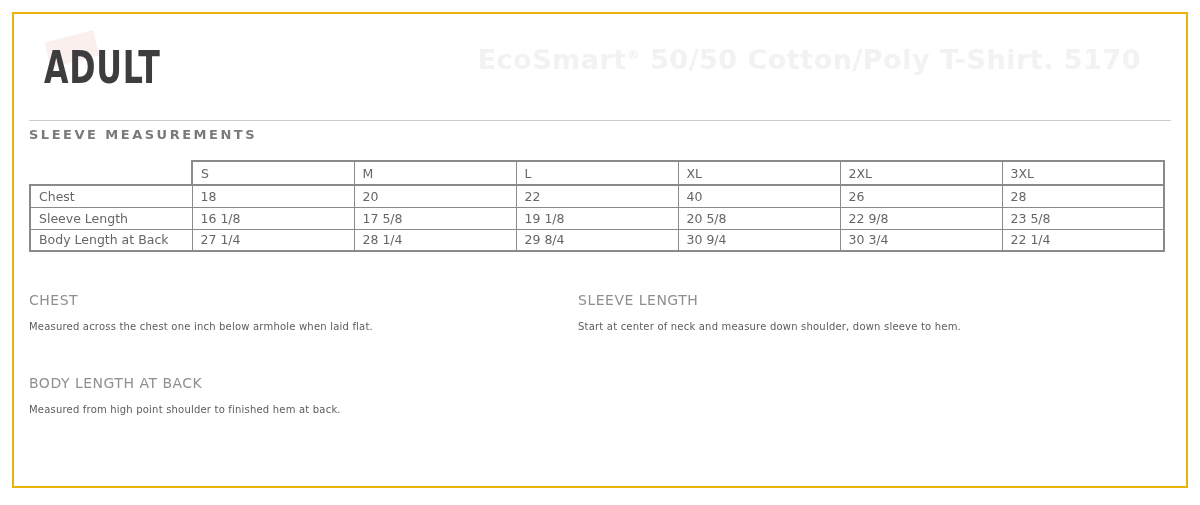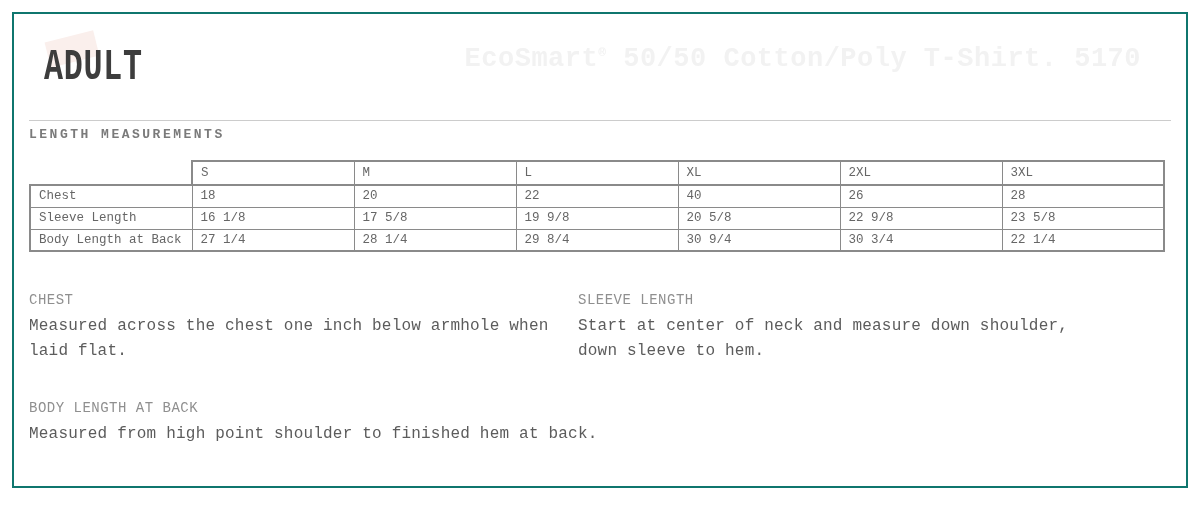--- a/index.html
+++ b/index.html
@@ -6,23 +6,22 @@
   html, body {
     width: 1200px; height: 505px;
     background: #ffffff;
     font-family: "DejaVu Sans", "Liberation Sans", sans-serif;
     overflow: hidden;
   }
   .frame {
     position: absolute;
     left: 12px; top: 12px;
     width: 1176px; height: 476px;
-    border: 2px solid #0f766e;
+    border: 2px solid #eab308;
     background: #ffffff;
-    font-family: Liberation Mono, monospace;
   }
   .content { padding: 0 15px; position: relative; }
 
   
   .masthead { position: relative; height: 106px; }
   .brand-watermark {
     position: absolute;
     left: 18px; top: 22px;
     width: 50px; height: 26px;
     background: #faefec;
@@ -89,21 +88,21 @@
 
   
   .definitions { margin-top: 40px; display: grid; grid-template-columns: 549px 1fr; column-gap: 0; }
   .definition .term {
     font-size: 14px;
     color: #8f8f8f;
     letter-spacing: 0.5px;
     margin-bottom: 6px;
   }
   .definition .description {
-    font-size: 16px;
+    font-size: 10px;
     color: #5c5c5c;
     letter-spacing: 0.2px;
     line-height: 25px;
   }
   .definition.sleeve .description { max-width: 505px; }
   .definition.body-length { margin-top: 36px; }
 </style>
 </head>
 <body>
 
@@ -111,21 +110,21 @@
   <div class="content">
 
     <div class="masthead">
       <div class="brand-watermark"></div>
       <div class="adult-title">ADULT</div>
       <div class="product-title"><span>EcoSmart</span><sup>®</sup><span> 50/50 Cotton/Poly T-Shirt. 5170</span></div>
     </div>
 
     <hr class="divider">
 
-    <div class="section-heading">LENGTH MEASUREMENTS</div>
+    <div class="section-heading">SLEEVE MEASUREMENTS</div>
 
     <table class="size-chart">
       <colgroup>
         <col class="label-col">
           <col class="size-col">
           <col class="size-col">
           <col class="size-col">
           <col class="size-col">
           <col class="size-col">
           <col class="size-col">
@@ -148,21 +147,21 @@
           <td>20</td>
           <td>22</td>
           <td>40</td>
           <td>26</td>
           <td>28</td>
         </tr>
         <tr>
           <td>Sleeve Length</td>
           <td>16 1/8</td>
           <td>17 5/8</td>
-          <td>19 9/8</td>
+          <td>19 1/8</td>
           <td>20 5/8</td>
           <td>22 9/8</td>
           <td>23 5/8</td>
         </tr>
         <tr>
           <td>Body Length at Back</td>
           <td>27 1/4</td>
           <td>28 1/4</td>
           <td>29 8/4</td>
           <td>30 9/4</td>

